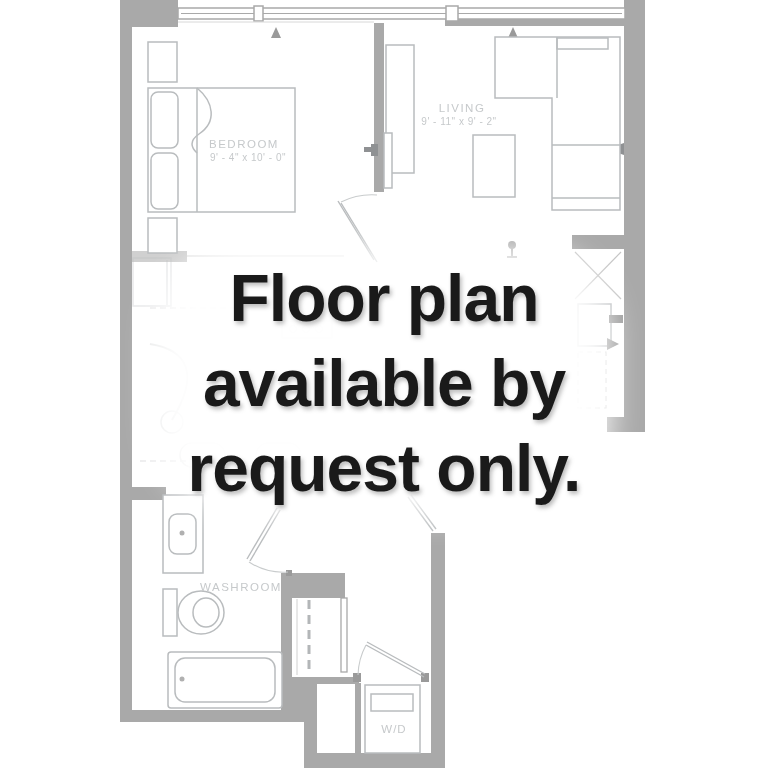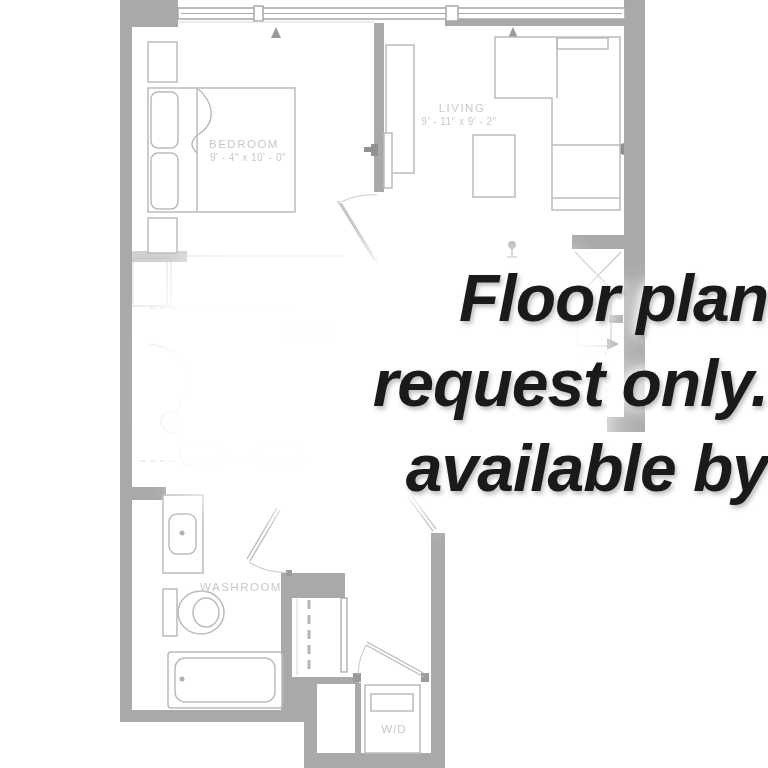--- a/index.html
+++ b/index.html
@@ -1,21 +1,21 @@
 <!DOCTYPE html>
 <html><head>
 <meta charset="utf-8">
 <style>
   html,body{margin:0;padding:0;background:#fff;}
   .stage{position:relative;width:768px;height:768px;background:#fff;overflow:hidden;
          font-family:"Liberation Sans",sans-serif;}
   .stage svg{position:absolute;left:0;top:0;}
   .fade-blob{position:absolute;left:158px;top:246px;width:452px;height:266px;
              background:rgba(255,255,255,0.93);border-radius:90px;filter:blur(16px);}
-  .overlay{position:absolute;left:0;right:0;top:256px;text-align:right;font-style:italic;}
+  .overlay{position:absolute;left:0;right:0;top:256px;text-align:center;}
   .ol-line{font-family:"Liberation Sans","DejaVu Sans",sans-serif;
            font-weight:bold;font-size:66px;line-height:85px;letter-spacing:-1px;
            color:#1a1a1a;
            text-shadow:2px 3px 4px rgba(90,90,90,0.40),
                        0 0 10px #ffffff,0 0 18px #ffffff,0 0 30px rgba(255,255,255,0.9);}
   svg text{font-family:"Liberation Sans",sans-serif;}
 </style>
 </head>
 <body>
 
@@ -169,17 +169,17 @@
     <text x="459" y="125" font-size="10" letter-spacing="0.5" fill="#c6c9cb">9' - 11" x 9' - 2"</text>
     <text x="241" y="591" font-size="11.5" letter-spacing="1.5" fill="#c6c9cb">WASHROOM</text>
     <text x="394" y="733" font-size="11.5" letter-spacing="1" fill="#c6c9cb">W/D</text>
   </g>
 </svg>
 
 <div class="fade-blob"></div>
 
 <div class="overlay">
   <div class="ol-line">Floor plan</div>
+  <div class="ol-line">available by</div>
   <div class="ol-line">request only.</div>
-  <div class="ol-line">available by</div>
 </div>
 
 </div>
 
 </body></html>

